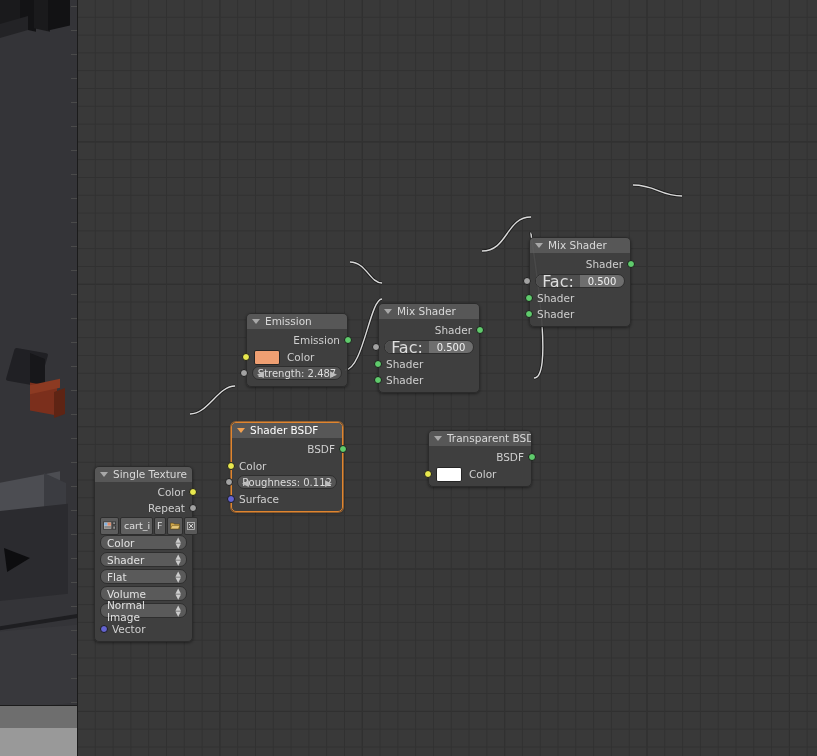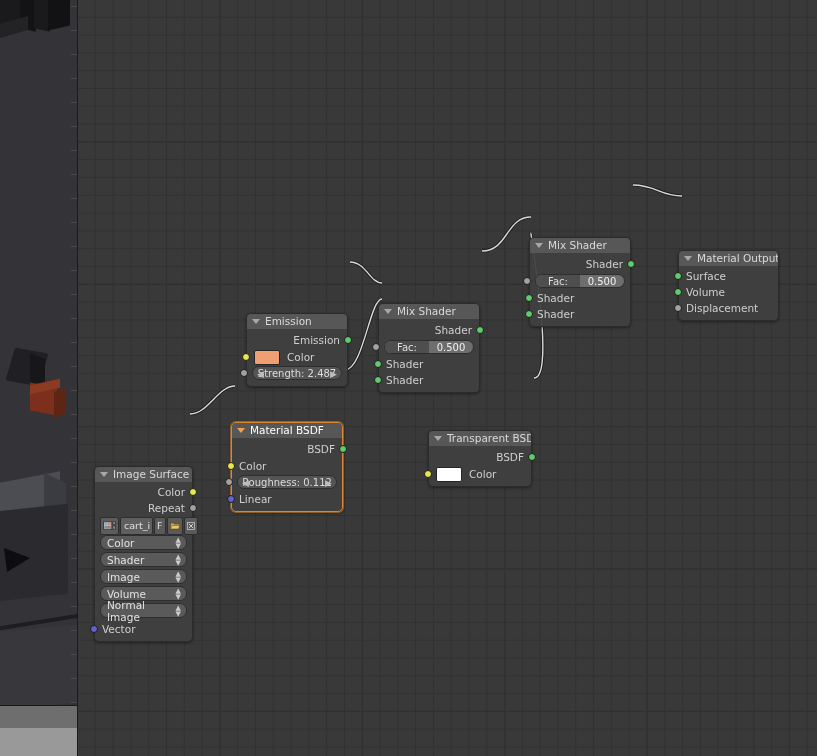--- a/index.html
+++ b/index.html
@@ -122,21 +122,21 @@
   
   .facwrap{
     height:14px;border-radius:7px;overflow:hidden;position:relative;
     background:#6e6e6e;border:1px solid #2e2e2e;box-sizing:border-box;
     display:flex;align-items:center;
   }
   .facwrap .fill{
     position:absolute;left:0;top:0;bottom:0;width:50%;
     background:#4e4e4e;
   }
-  .facwrap .flab{position:relative;flex:1;text-align:center;font-size:10px;color:#dedede;}
+  .facwrap .flab{position:relative;flex:1;text-align:center;font-size:16px;color:#dedede;}
   .facwrap .fval{position:relative;flex:1;text-align:center;font-size:10px;color:#f0f0f0;}
 
   
   .swrow{position:relative;height:16px;padding:0 7px;display:flex;align-items:center;gap:7px;}
   .swatch{width:24px;height:13px;border-radius:2px;border:1px solid #262626;}
   .swlab{font-size:10.5px;color:#cfcfcf;}
 
   
   .sel-w{
     height:15px;margin:2px 5px;border-radius:7px;
@@ -250,21 +250,21 @@
     <path d="M456,378 C478,378 452,233 453,233" fill="none" stroke="#1d1d1d" stroke-width="3.2"></path>
     <path d="M456,378 C478,378 452,233 453,233" fill="none" stroke="#d9d9d9" stroke-width="1.4"></path>
 
     <path d="M555,185 C578,185 582,196 604,196" fill="none" stroke="#1d1d1d" stroke-width="3.2"></path>
     <path d="M555,185 C578,185 582,196 604,196" fill="none" stroke="#d9d9d9" stroke-width="1.4"></path>
   </svg>
 
   <div class="node" style="left:16px;top:466px;width:99px;">
     <div class="nhead">
       <span class="tri"></span>
-      <span>Image Surface</span>
+      <span>Single Texture</span>
     </div>
     <div class="nbody">
       <div class="row out">
         <span class="sock out s-color"></span>
         <span>Color</span>
       </div>
       <div class="row out">
         <span class="sock out s-gray"></span>
         <span>Repeat</span>
       </div>
@@ -304,73 +304,73 @@
           </span>
       </div>
       <div class="sel-w">
         <span>Shader</span>
         <span class="updown">
             <span>▲</span>
             <span>▼</span>
           </span>
       </div>
       <div class="sel-w">
-        <span>Image</span>
+        <span>Flat</span>
         <span class="updown">
             <span>▲</span>
             <span>▼</span>
           </span>
       </div>
       <div class="sel-w">
         <span>Volume</span>
         <span class="updown">
             <span>▲</span>
             <span>▼</span>
           </span>
       </div>
       <div class="sel-w">
         <span>Normal Image</span>
         <span class="updown">
             <span>▲</span>
             <span>▼</span>
           </span>
       </div>
 
-      <div class="row" style="margin-top:3px;">
+      <div class="row" style="margin-top:3px;margin-left:10px;">
         <span class="sock in s-vector"></span>
         <span>Vector</span>
       </div>
     </div>
   </div>
 
   <div class="node sel" style="left:153px;top:422px;width:112px;">
     <div class="nhead">
       <span class="tri"></span>
-      <span>Material BSDF</span>
+      <span>Shader BSDF</span>
     </div>
     <div class="nbody">
       <div class="row out" style="height:18px;line-height:18px;">
         <span class="sock out s-shader" style="top:5px;"></span>
         <span>BSDF</span>
       </div>
       <div class="row">
         <span class="sock in s-color"></span>
         <span>Color</span>
       </div>
       <div class="wrow" style="position:relative;">
         <span class="sock in s-gray" style="left:-7px;top:3px;"></span>
         <div class="widget">
           <span class="arrL">◀</span>
           <span>Roughness: 0.112</span>
           <span class="arrR">▶</span>
         </div>
       </div>
       <div class="row">
         <span class="sock in s-vector"></span>
-        <span>Linear</span>
+        <span>Surface</span>
       </div>
     </div>
   </div>
 
   <div class="node" style="left:168px;top:313px;width:102px;">
     <div class="nhead">
       <span class="tri"></span>
       <span>Emission</span>
     </div>
     <div class="nbody">
@@ -463,34 +463,14 @@
         <span class="sock in s-shader"></span>
         <span>Shader</span>
       </div>
       <div class="row">
         <span class="sock in s-shader"></span>
         <span>Shader</span>
       </div>
     </div>
   </div>
 
-  <div class="node" style="left:600px;top:250px;width:101px;">
-    <div class="nhead">
-      <span class="tri"></span>
-      <span>Material Output</span>
-    </div>
-    <div class="nbody">
-      <div class="row">
-        <span class="sock in s-shader"></span>
-        <span>Surface</span>
-      </div>
-      <div class="row">
-        <span class="sock in s-shader"></span>
-        <span>Volume</span>
-      </div>
-      <div class="row">
-        <span class="sock in s-gray"></span>
-        <span>Displacement</span>
-      </div>
-    </div>
-  </div>
 
 </div>
 
 </body></html>

